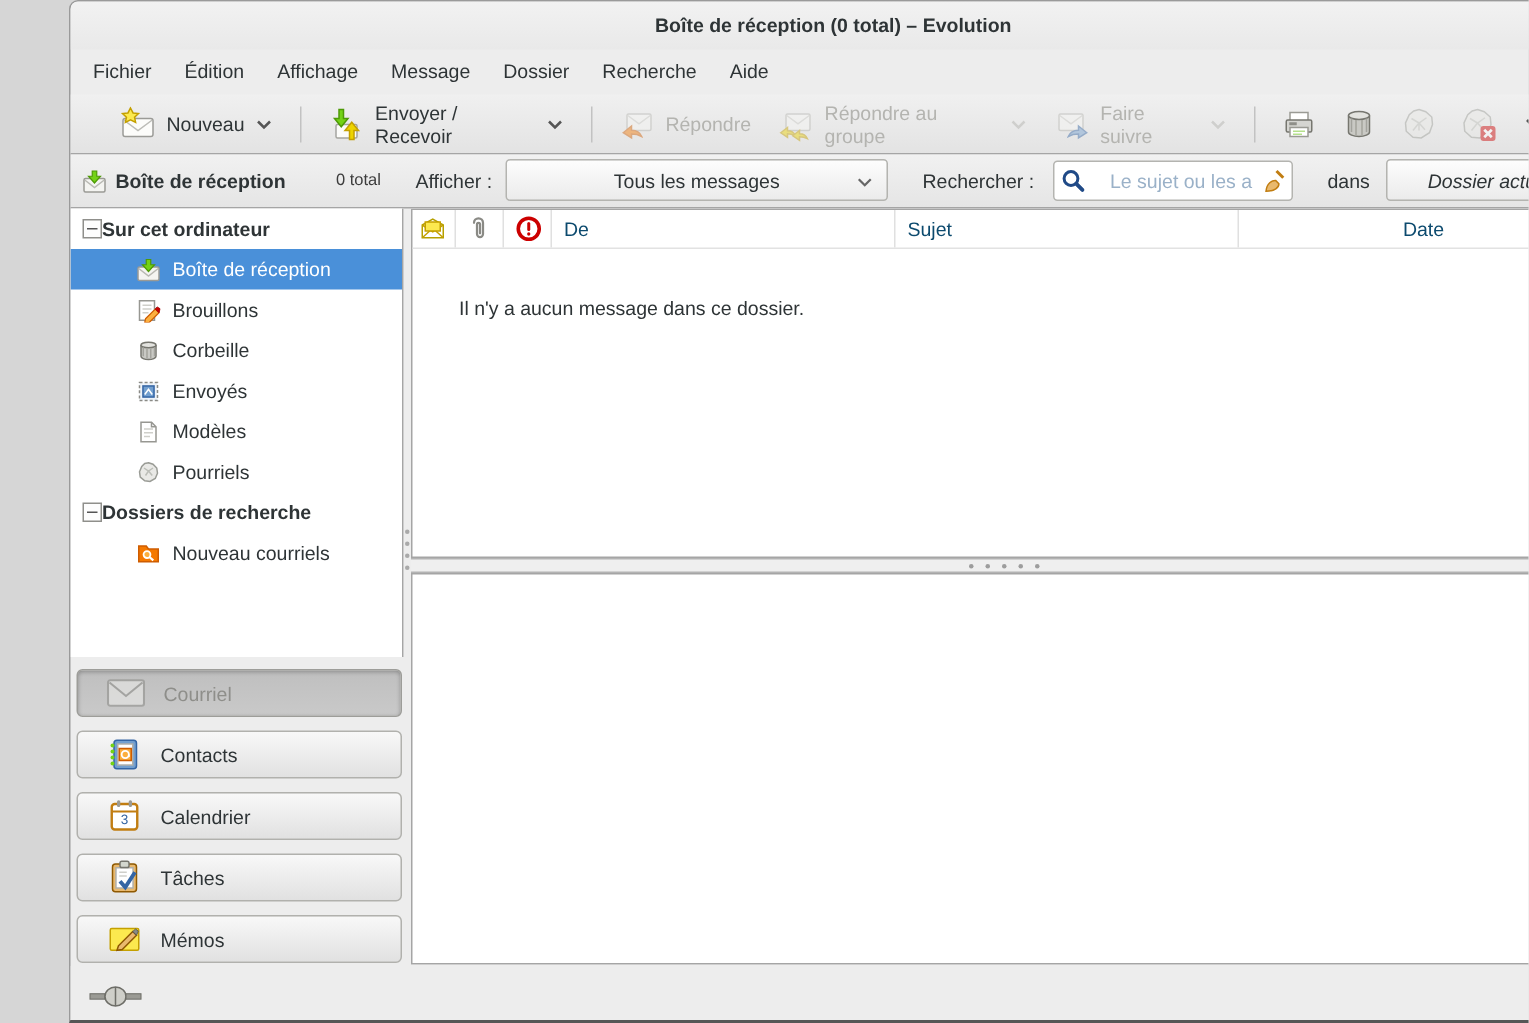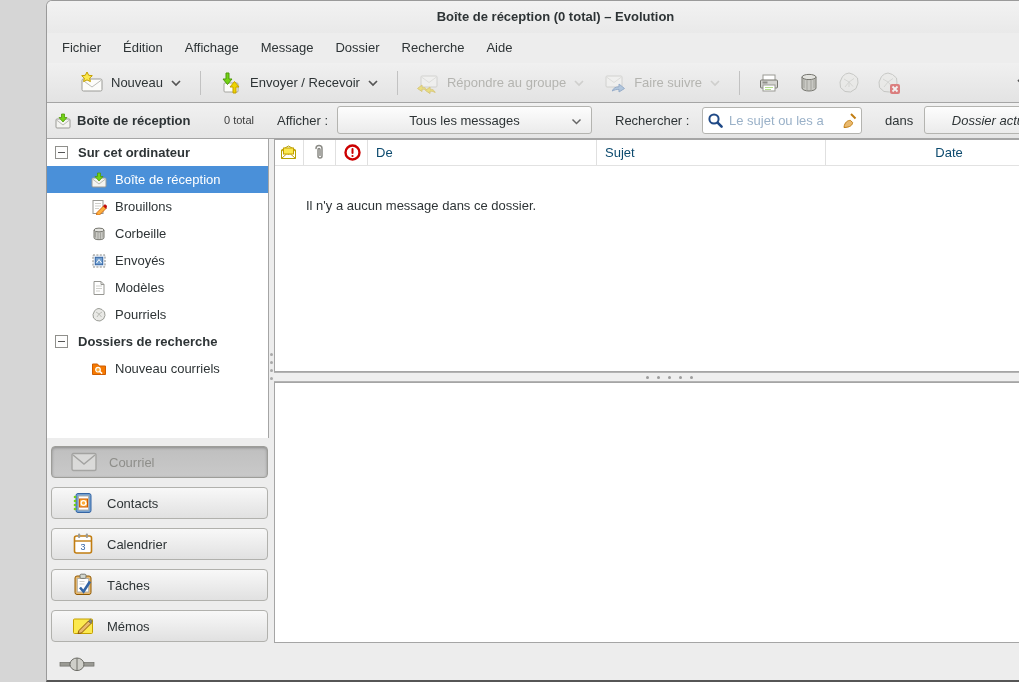--- a/index.html
+++ b/index.html
@@ -43,32 +43,32 @@
   .fb-count { left:177px; top:0; line-height:35px; font-size:11px; color:#3c3c3c; }
   .fb-show-label { left:230px; top:0; line-height:35px; }
   .combo { height:28px; top:3px; background:linear-gradient(#fdfdfd,#ebebeb);
     border:1px solid #b4b4b0; border-radius:3px; display:flex; align-items:center;
     justify-content:center; }
   .combo .chev { position:absolute; right:9px; top:11px; }
   .fb-show-combo { left:290px; width:255px; }
   .fb-search-label { left:568px; top:0; line-height:35px; }
   .fb-search { left:655px; top:4px; width:160px; height:27px; position:absolute; }
   .fb-search input { width:100%; height:100%; border:1px solid #b4b4b0;
-    border-radius:3px; background:#fff; padding:0 24px 0 26px; font-size:13px;
+    border-radius:3px; background:#fff; padding:0 24px 0 37px; font-size:13px;
     font-family:"Liberation Sans",sans-serif; color:#2e3436; outline:none; }
   .fb-search input::placeholder { color:#9ab1c8; }
   .fb-search .mag { position:absolute; left:5px; top:5px; }
   .fb-search .broom { position:absolute; right:4px; top:5px; }
   .fb-in-label { left:838px; top:0; line-height:35px; }
   .fb-in-combo { left:877px; width:138px;font-style:italic; }
   
   .sidebar { position:absolute; top:138px; left:0; width:222px; height:299px;
     background:#fff; border-right:1px solid #a5a5a5; }
   .tree-row { height:27px; display:flex; align-items:center; }
-  .tree-group { font-weight:bold; padding-left:8px; gap:10px; }
+  .tree-group { font-weight:bold; padding-left:8px; }
   .expander { width:13px; height:13px; border:1px solid #8f8f8b; background:#fdfdfd;
     position:relative; }
   .expander::after { content:""; position:absolute; left:2px; right:2px; top:5px;
     height:1px; background:#555; }
   .tree-item { padding-left:44px; gap:8px; }
   .tree-item.selected { background:#4a90d9; color:#fff; }
   .paned-grip { position:absolute; left:223px; top:352px; width:3px; }
   .paned-grip i { display:block; width:3px; height:3px; border-radius:50%;
     background:#a9a9a9; margin-bottom:5px; }
   
@@ -161,20 +161,30 @@
             <path d="M2 2 L6 6 L10 2" stroke="#555" stroke-width="1.7" fill="none"></path>
           </svg>
       </span>
     </div>
     <div class="tb-sep"></div>
     <div class="tb-btn disabled">
       <span>
         <svg width="24" height="24" viewBox="0 0 24 24">
           <rect x="5" y="5" width="16" height="11" rx="1" fill="#f7f7f5" stroke="#b3b3ae"></rect>
           <path d="M5.5 6 L13 11.5 L20.5 6" stroke="#cbcbc6" fill="none"></path>
+          <path d="M2.5 17.5 L8 13 v2.8 c3.2 0 5.6 1.2 6.8 4.2 c-2.2-1.2-4.4-1.6-6.8-1.6 V21 Z" fill="#f57900" stroke="#ce5c00"></path>
+        </svg>
+      </span>
+      <span>Répondre</span>
+    </div>
+    <div class="tb-btn disabled">
+      <span>
+        <svg width="24" height="24" viewBox="0 0 24 24">
+          <rect x="5" y="5" width="16" height="11" rx="1" fill="#f7f7f5" stroke="#b3b3ae"></rect>
+          <path d="M5.5 6 L13 11.5 L20.5 6" stroke="#cbcbc6" fill="none"></path>
           <path d="M1.5 17.5 L6 14 v2.2 c2.4 0 4.2 0.9 5.2 3.2 c-1.8-0.9-3.4-1.2-5.2-1.2 V20.5 Z" fill="#edd400" stroke="#c4a000"></path>
           <path d="M9.5 19.5 L14 16 v2.2 c2.4 0 4.2 0.9 5.2 3.2 c-1.8-0.9-3.4-1.2-5.2-1.2 V22.5 Z" fill="#edd400" stroke="#c4a000"></path>
         </svg>
       </span>
       <span>Répondre au groupe</span>
       <span>
         <svg width="12" height="8" viewBox="0 0 12 8">
             <path d="M2 2 L6 6 L10 2" stroke="#b0b0ac" stroke-width="1.7" fill="none"></path>
           </svg>
       </span>

